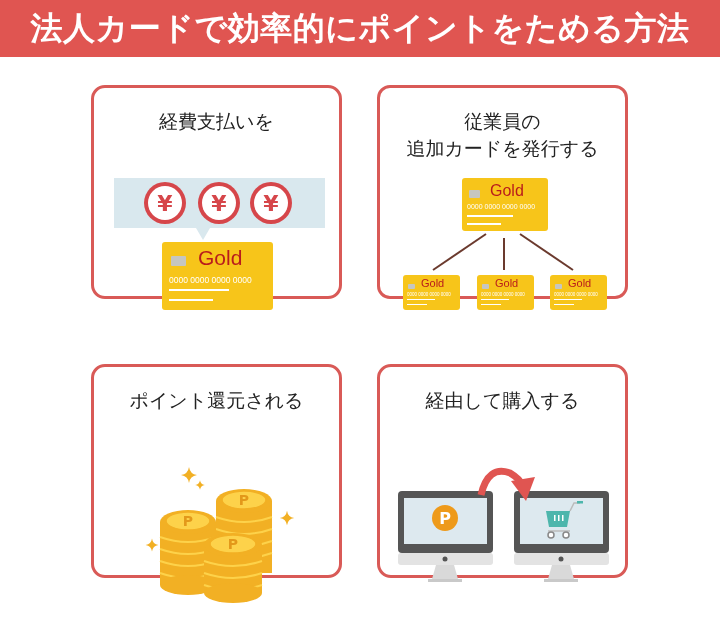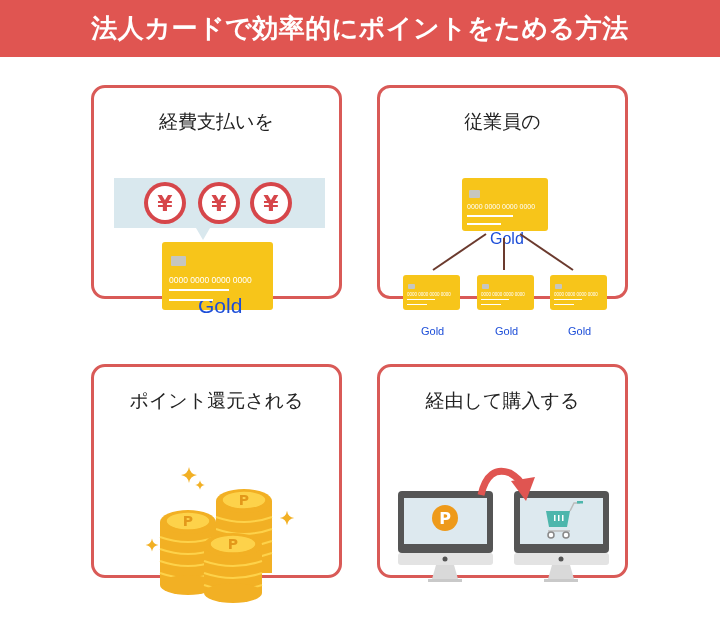--- a/index.html
+++ b/index.html
@@ -5,39 +5,39 @@
     * { box-sizing: border-box; margin: 0; padding: 0; }
     html, body { width: 720px; height: 642px; background: #ffffff; overflow: hidden; }
     body { position: relative; font-family: "DejaVu Sans", "Liberation Sans", sans-serif; }
 
     .header {
       position: absolute; left: 0; top: 0; width: 720px; height: 57px;
       background: #e05551;
       display: flex; align-items: center; justify-content: center;
     }
     .header-title {
-      color: #ffffff; font-size: 26px; font-weight: bold; letter-spacing: 0.5px;
+      color: #ffffff; font-size: 32px; font-weight: bold; letter-spacing: 0.5px;
     }
 
     .box {
       position: absolute; width: 251px; height: 214px;
       border: 3px solid #d95a57; border-radius: 14px; background: #fff;
     }
     .box-title {
       position: absolute; left: 0; top: 20px; width: 100%;
       text-align: center; font-size: 19px; line-height: 27px; color: #222;
     }
     .box-title span { display: block; white-space: nowrap; }
 
     
     .card {
       position: absolute; background: #f7c51a; border-radius: 3px;
     }
     .card .chip { position: absolute; background: #c6c6c0; border-radius: 1px; }
-    .card .brand { position: absolute; color: #1d4ed8; font-family: "Liberation Sans", sans-serif; margin-top: 48px; }
+    .card .brand { position: absolute; color: #b91c1c; font-family: "Liberation Sans", sans-serif; }
     .card .num { position: absolute; color: #fff; font-family: "Liberation Sans", sans-serif; white-space: nowrap; }
     .card .line { position: absolute; height: 2px; background: #fff; }
 
     
     .yen-band {
       position: absolute; left: 20px; top: 90px; width: 211px; height: 50px;
       background: #d9e8ee;
     }
     .yen-pointer {
       position: absolute; left: 102px; top: 140px; width: 0; height: 0;
@@ -82,20 +82,21 @@
     <div class="brand" style="left:36px; top:4px; font-size:21px;">Gold</div>
     <div class="num" style="left:7px; top:33px; font-size:8.5px;">0000  0000 0000 0000</div>
     <div class="line" style="left:7px; top:47px; width:60px;"></div>
     <div class="line" style="left:7px; top:57px; width:44px;"></div>
   </div>
 </div>
 
 <div class="box" style="left:377px; top:85px;border-radius:13px;">
   <div class="box-title">
     <span>従業員の</span>
+    <span>追加カードを発行する</span>
   </div>
 
   <div class="card" style="left:82px; top:90px; width:86px; height:53px;">
     <div class="chip" style="left:7px; top:12px; width:11px; height:8px;"></div>
     <div class="brand" style="left:28px; top:4px; font-size:16px;">Gold</div>
     <div class="num" style="left:5px; top:25px; font-size:7px;">0000  0000 0000 0000</div>
     <div class="line" style="left:5px; top:37px; width:46px; height:1.5px;"></div>
     <div class="line" style="left:5px; top:45px; width:34px; height:1.5px;"></div>
   </div>
 

